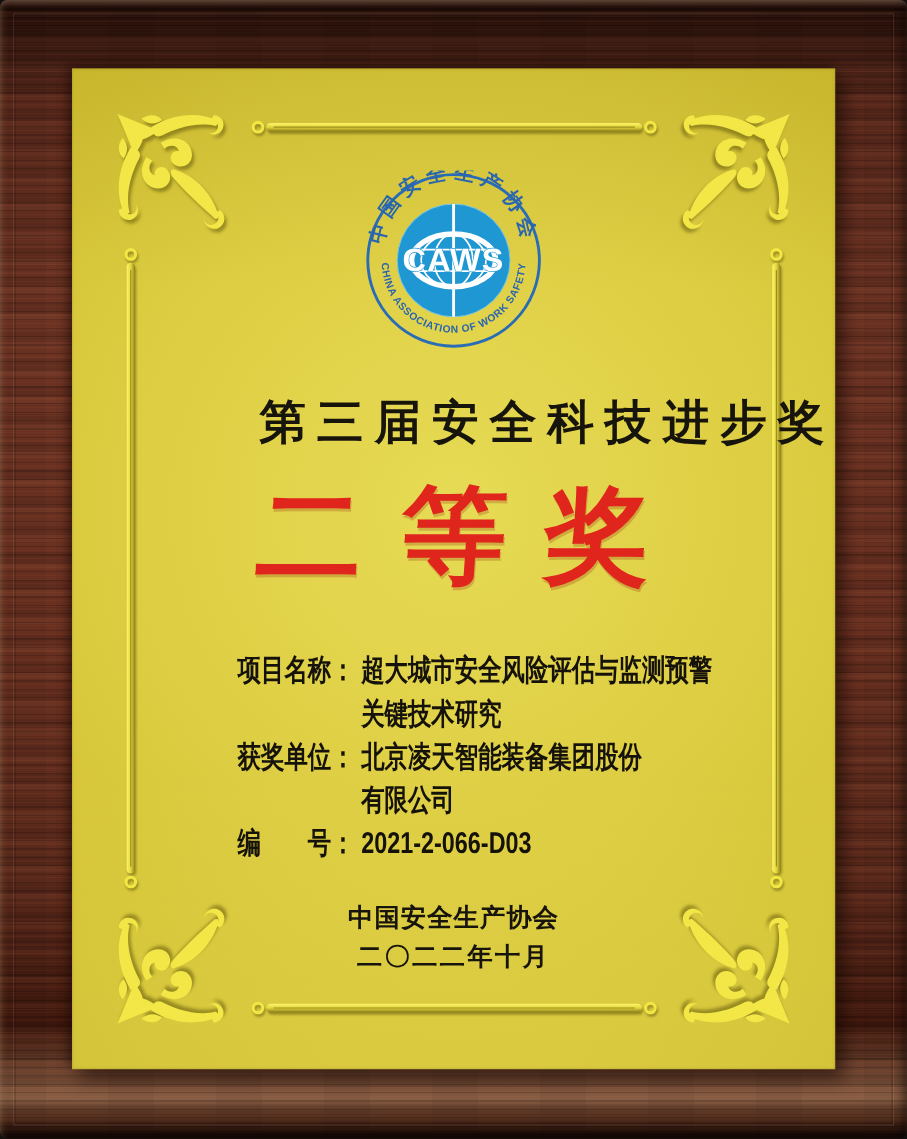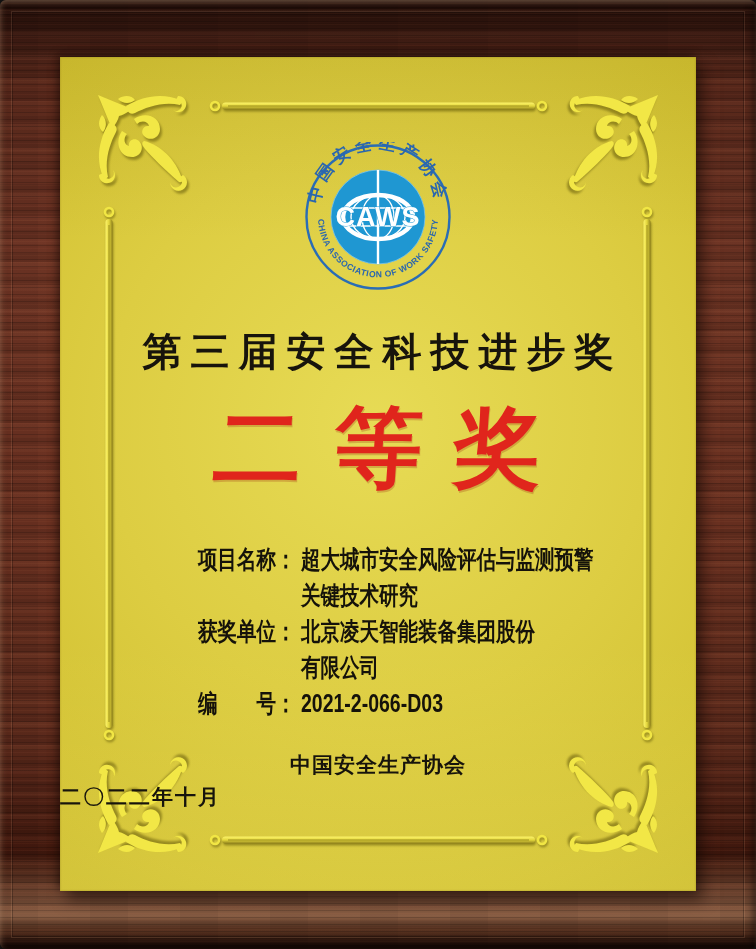--- a/index.html
+++ b/index.html
@@ -40,36 +40,36 @@
   
   .corner{position:absolute;width:118px;height:118px;
     filter:drop-shadow(2px 3px 1.2px rgba(100,90,10,.55));}
   .c-tl{left:28px;top:28px;}
   .c-tr{right:28px;top:28px;transform:scaleX(-1);}
   .c-bl{left:28px;bottom:28px;transform:scaleY(-1);}
   .c-br{right:28px;bottom:28px;transform:scale(-1,-1);}
   
   .logo{position:absolute;left:243px;top:85px;width:150px;height:150px;}
   
-  .title{position:absolute;left:0;top:268px;width:100%;text-align:center;
+  .title{position:absolute;left:0;top:268px;width:100%;text-align:right;
     font-size:39px;font-weight:700;letter-spacing:9px;text-indent:9px;color:#17140c;}
   .prize{position:absolute;left:0;top:344px;width:100%;text-align:center;
     font-size:88px;line-height:1.1;font-weight:700;letter-spacing:32px;text-indent:32px;
     color:#e0251c;font-family:"Liberation Serif","DejaVu Serif",serif;
     transform:skewX(-4deg);text-shadow:1px 2px 0 rgba(140,15,8,.22);}
   .fields{position:absolute;left:138px;top:484px;width:560px;
     transform:scaleX(.78);transform-origin:0 0;
     font-size:25px;line-height:36px;font-weight:700;color:#15120a;}
   .frow{display:flex;align-items:flex-start;}
   .flabel{flex:0 0 132px;white-space:nowrap;}
   .fvalues{flex:1;}
   .fline{white-space:nowrap;}
   .footer-org{position:absolute;left:0;top:694px;width:100%;text-align:center;
     font-size:21px;font-weight:700;letter-spacing:1px;color:#17140c;}
-  .footer-date{position:absolute;left:0;top:726px;width:100%;text-align:left;
+  .footer-date{position:absolute;left:0;top:726px;width:100%;text-align:center;
     font-size:21px;font-weight:700;letter-spacing:2px;color:#17140c;}
   svg text{font-family:"Liberation Sans","DejaVu Sans",sans-serif;}
 </style>
 </head>
 <body>
 
 <div class="stage">
 
   <div class="wood"></div>
   <div class="wood-grain"></div>

